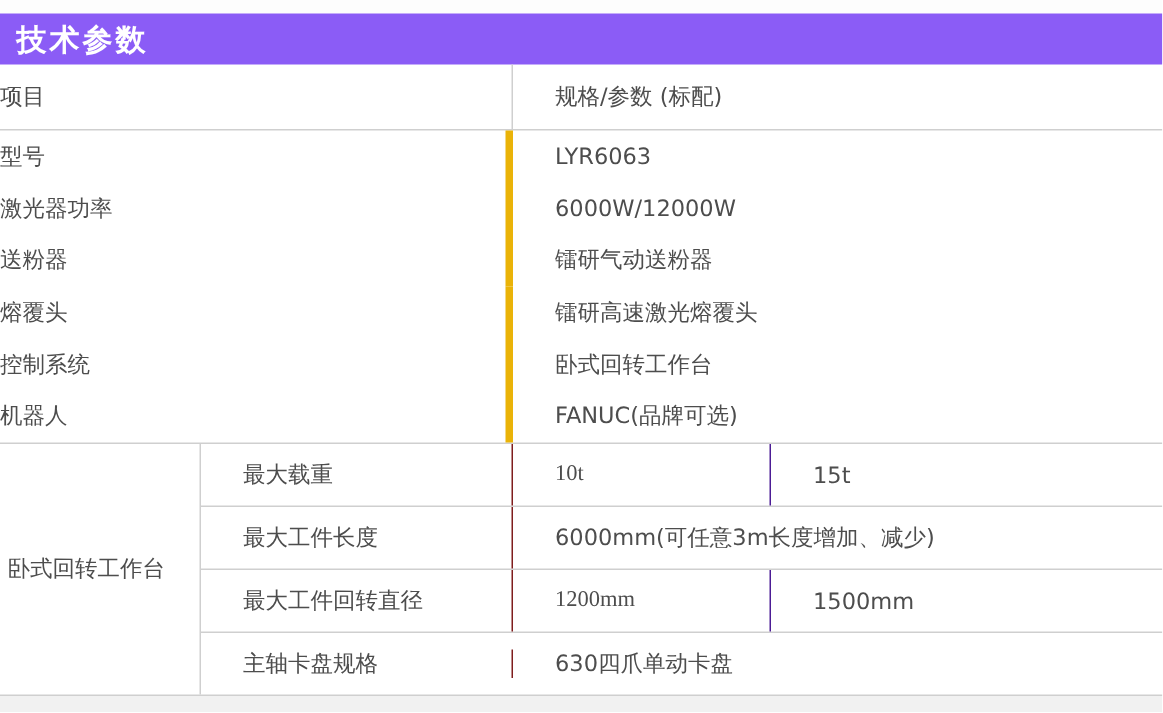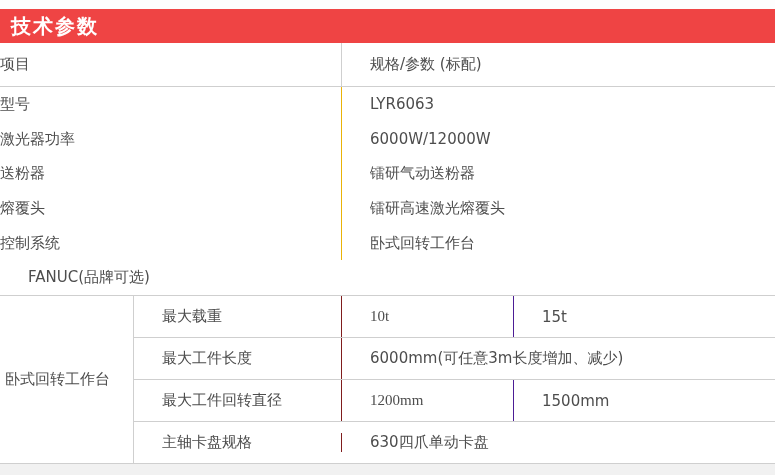--- a/index.html
+++ b/index.html
@@ -9,21 +9,21 @@
     height: 475px;
     background: #ffffff;
     font-family: "DejaVu Sans", "Liberation Sans", sans-serif;
     color: #4d4d4d;
     font-size: 15px;
     overflow: hidden;
   }
   .top-strip { height: 9px; background: #fdfdfd; }
   .banner {
     height: 34px;
-    background: #ef4444;
+    background: #8b5cf6;
     display: flex;
     align-items: center;
     padding-left: 11px;
     box-sizing: border-box;
   }
   .banner-title {
     color: #ffffff;
     font-size: 20px;
     font-weight: 600;
     letter-spacing: 2px;
@@ -40,21 +40,21 @@
   .spec-col { flex: 1; padding-left: 28px; }
   
   .spec-block {
     height: 209px;
     border-bottom: 1px solid #cfcfcf;
     display: flex;
     flex-direction: column;
     box-sizing: border-box;
   }
   .spec-row { flex: 1; display: flex; }
-  .spec-row .item-col { border-right: 1px solid #eab308; }
+  .spec-row .item-col { border-right: 5px solid #eab308; }
   
   .worktable {
     height: 168px;
     border-bottom: 1px solid #cfcfcf;
     display: flex;
     box-sizing: border-box;
   }
   .group-cell {
     width: 134px;
     border-right: 1px solid #cfcfcf;
@@ -108,20 +108,21 @@
     </div>
     <div class="spec-row">
       <div class="cell item-col">熔覆头</div>
       <div class="cell spec-col">镭研高速激光熔覆头</div>
     </div>
     <div class="spec-row">
       <div class="cell item-col">控制系统</div>
       <div class="cell spec-col">卧式回转工作台</div>
     </div>
     <div class="spec-row">
+      <div class="cell item-col">机器人</div>
       <div class="cell spec-col">FANUC(品牌可选)</div>
     </div>
   </div>
 
   <div class="worktable">
     <div class="cell group-cell">卧式回转工作台</div>
     <div class="wt-rows">
 
       <div class="wt-row">
         <div class="cell wt-label">最大载重</div>

